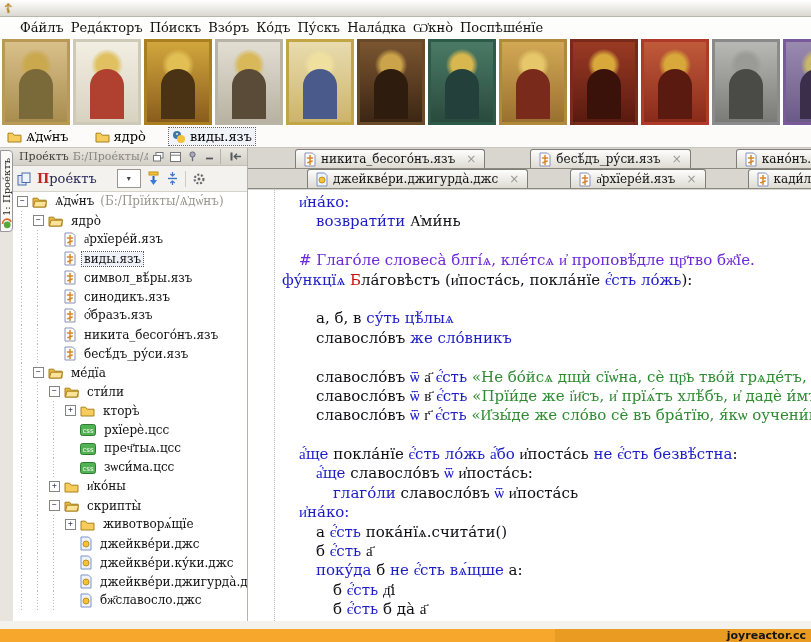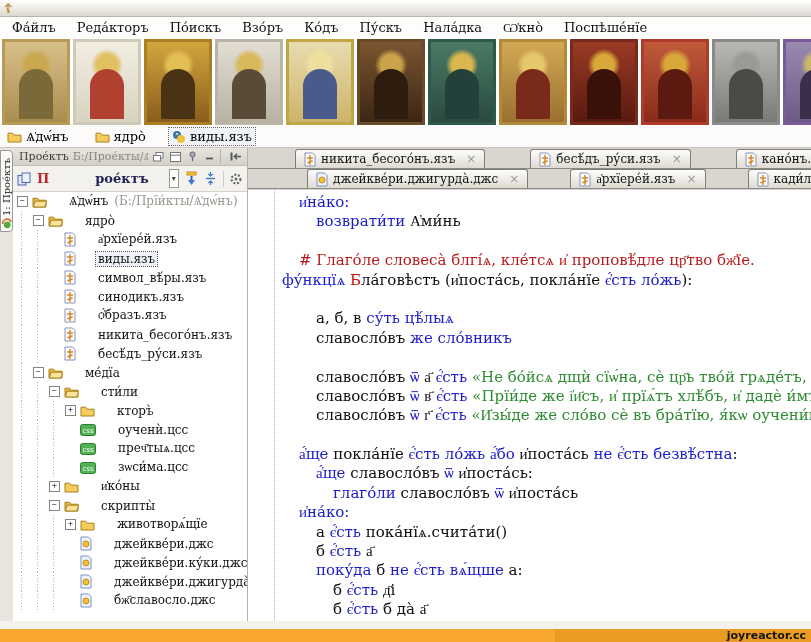--- a/index.html
+++ b/index.html
@@ -6,21 +6,21 @@
   body{width:811px;height:642px;position:relative;overflow:hidden;background:#fff;
        font-family:"DejaVu Sans",sans-serif;-webkit-font-smoothing:antialiased;}
   .abs{position:absolute;}
   
   .titlebar{left:0;top:0;width:811px;height:17px;background:linear-gradient(#ffffff,#dbd8d1);
     border-bottom:1px solid #b9b6ae;display:flex;align-items:center;gap:5px;padding-left:4px;box-sizing:border-box;
     font:12px "DejaVu Serif",serif;color:#1a1a1a;}
   .cross{color:#c8901a;font-size:13px;line-height:13px;text-shadow:0 0 1px #7a5a10;}
   
   .menubar{left:0;top:17px;width:811px;height:21px;background:#fdfdfc;display:flex;align-items:center;
-    gap:21px;padding-left:12px;box-sizing:border-box;font:13px "DejaVu Serif",serif;color:#111;}
+    gap:7px;padding-left:20px;box-sizing:border-box;font:13px "DejaVu Serif",serif;color:#111;}
   .menu-item{cursor:default;}
   
   .iconstrip{left:0;top:38px;width:811px;height:88px;background:#fff;display:flex;gap:3px;
     padding:1px 0 1px 2px;box-sizing:border-box;overflow:hidden;}
   .tile{position:relative;width:68px;height:86px;flex:0 0 auto;}
   .tile-inner{position:absolute;inset:3px;}
   .halo{position:absolute;top:7px;left:50%;transform:translateX(-50%);width:32px;height:32px;border-radius:50%;}
   .fig{position:absolute;bottom:3px;left:50%;transform:translateX(-50%);width:34px;height:50px;border-radius:17px 17px 0 0;}
   
   .shortcutbar{left:0;top:126px;width:811px;height:22px;background:#fcfbf9;display:flex;align-items:center;
@@ -37,31 +37,31 @@
   .project-panel{left:13px;top:148px;width:235px;height:517px;background:#b91c1c;border-right:1px solid #b5b2aa;box-sizing:border-box;}
   .panel-header{position:absolute;left:0;top:0;right:0;height:18px;background:linear-gradient(#e9e6df,#d3d0c8);
     display:flex;align-items:center;gap:4px;padding:0 2px 0 6px;box-sizing:border-box;
     font:11px "DejaVu Serif",serif;color:#44423e;border-bottom:1px solid #c2bfb7;}
   .panel-header .path{color:#8a877f;overflow:hidden;white-space:nowrap;flex:1;}
   .hbtn{width:13px;height:13px;display:flex;align-items:center;justify-content:center;flex:0 0 auto;}
   .hbtn-big{width:20px;height:15px;border-left:1px solid #b5b2aa;padding-left:4px;}
   .panel-toolbar{position:absolute;left:0;top:18px;right:0;height:26px;background:#f4f2ee;border-bottom:1px solid #d5d2ca;
     display:flex;align-items:center;gap:6px;padding:0 4px;box-sizing:border-box;font:13px "DejaVu Serif",serif;}
   .tb-label-initial{color:#c32222;font-weight:bold;}
-  .tb-label-rest{color:#232355;font-weight:bold;margin-left:46px;}
+  .tb-label-rest{color:#232355;font-weight:normal;}
   .combo{width:22px;height:17px;background:#fff;border:1px solid #9a978f;display:flex;align-items:center;
     justify-content:center;font-size:8px;color:#444;margin-left:14px;}
   .tbsep{width:1px;height:16px;background:#cfccc4;}
   .tree{position:absolute;left:0;top:44px;right:0;bottom:12px;background:#fff;overflow:hidden;
     font:12px "DejaVu Serif",serif;color:#111;}
   .tree-row{display:flex;align-items:center;height:19px;padding-left:4px;white-space:nowrap;}
   .exp{width:9px;height:9px;border:1px solid #848481;background:#fff;font:8px/7px "DejaVu Sans Mono",monospace;
     text-align:center;color:#33336a;margin-right:4px;flex:0 0 auto;box-sizing:content-box;}
   .exp-sp{width:11px;flex:0 0 auto;margin-right:4px;}
-  .tree-ic{margin-right:20px;display:inline-flex;flex:0 0 auto;}
+  .tree-ic{margin-right:6px;display:inline-flex;flex:0 0 auto;}
   .tree-label{padding:0 2px;}
   .tree-label.sel{outline:1px dotted #555;background:#eef2f8;}
   .tree-note{color:#9a978f;margin-left:4px;}
   .hscroll{position:absolute;left:0;bottom:0;right:0;height:12px;background:#f1efe9;border-top:1px solid #d5d2ca;}
   .hthumb{position:absolute;left:2px;top:1px;width:196px;height:9px;background:#dcd9d2;border:1px solid #b5b2aa;border-radius:2px;}
   
   .editor{left:248px;top:148px;width:563px;height:473px;background:#fff;}
   #tabrows{position:absolute;left:0;top:0;right:0;height:42px;background:#d9d6cf;padding-top:1px;box-sizing:border-box;}
   .tabrow{display:flex;align-items:flex-end;height:20px;border-bottom:1px solid #8a887f;box-sizing:border-box;}
   .tab{display:flex;align-items:center;gap:5px;height:19px;padding:0 8px;box-sizing:border-box;
@@ -69,21 +69,21 @@
     border-radius:3px 3px 0 0;font:12px "DejaVu Serif",serif;color:#111;white-space:nowrap;}
   .tclose{color:#9a9892;font:12px "DejaVu Sans",sans-serif;margin-left:6px;}
   .gutter{position:absolute;left:0;top:42px;bottom:0;width:12px;background:#edebe5;border-right:1px solid #cfccc5;}
   .guide{position:absolute;left:26px;top:42px;bottom:0;border-left:1px dotted #b8b6b0;}
   .code{position:absolute;left:0;top:42px;right:0;bottom:0;background:#fff;overflow:hidden;
     padding:3px 0 0 34px;box-sizing:border-box;font:15px/19.4px "DejaVu Serif",serif;white-space:pre;}
   .cl{height:19.4px;}
   .tk-k{color:#1b1bc8;}
   .tk-i{color:#0d0d12;margin-top:41px;}
   .tk-s{color:#2e8b32;}
-  .tk-c{color:#b91c1c;margin-top:45px;}
+  .tk-c{color:#6d28d9;margin-top:45px;}
   .tk-r{color:#cc1111;}
   
   .substatus{left:0;top:621px;width:811px;height:8px;background:#f4f2ec;}
   .statusbar{left:0;top:629px;width:811px;height:13px;background:#f6a72c;}
   .wm-seg{position:absolute;right:0;top:0;height:13px;width:256px;background:#e99b22;display:flex;
     align-items:center;justify-content:flex-end;padding-right:5px;box-sizing:border-box;}
   .wm{font:bold 11px/11px "DejaVu Sans",sans-serif;color:#141414;}
   .ic{display:inline-flex;align-items:center;}
   svg{display:block;}
 </style>
@@ -451,21 +451,21 @@
         </div>
         <div class="tree-row">
           <span style="width: 48px; flex: 0 0 auto; align-self: stretch; background-image: repeating-linear-gradient(rgb(184, 184, 184) 0px, rgb(184, 184, 184) 1px, transparent 1px, transparent 3px), repeating-linear-gradient(rgb(184, 184, 184) 0px, rgb(184, 184, 184) 1px, transparent 1px, transparent 3px), repeating-linear-gradient(rgb(184, 184, 184) 0px, rgb(184, 184, 184) 1px, transparent 1px, transparent 3px); background-position: 4px 0px, 20px 0px, 36px 0px; background-size: 1px 100%; background-repeat: no-repeat;"></span>
           <span class="exp-sp"></span>
           <span class="tree-ic">
             <svg width="16" height="12">
               <rect x="0.5" y="0.5" width="15" height="11" rx="2" fill="#52b152" stroke="#2f7d2f"></rect>
               <text x="8" y="9" font-size="7" fill="#fff" text-anchor="middle" font-family="DejaVu Sans">css</text>
             </svg>
           </span>
-          <span class="tree-label">оученѝ.цсс</span>
+          <span class="tree-label">рхїерѐ.цсс</span>
         </div>
         <div class="tree-row">
           <span style="width: 48px; flex: 0 0 auto; align-self: stretch; background-image: repeating-linear-gradient(rgb(184, 184, 184) 0px, rgb(184, 184, 184) 1px, transparent 1px, transparent 3px), repeating-linear-gradient(rgb(184, 184, 184) 0px, rgb(184, 184, 184) 1px, transparent 1px, transparent 3px), repeating-linear-gradient(rgb(184, 184, 184) 0px, rgb(184, 184, 184) 1px, transparent 1px, transparent 3px); background-position: 4px 0px, 20px 0px, 36px 0px; background-size: 1px 100%; background-repeat: no-repeat;"></span>
           <span class="exp-sp"></span>
           <span class="tree-ic">
             <svg width="16" height="12">
               <rect x="0.5" y="0.5" width="15" height="11" rx="2" fill="#52b152" stroke="#2f7d2f"></rect>
               <text x="8" y="9" font-size="7" fill="#fff" text-anchor="middle" font-family="DejaVu Sans">css</text>
             </svg>
           </span>

